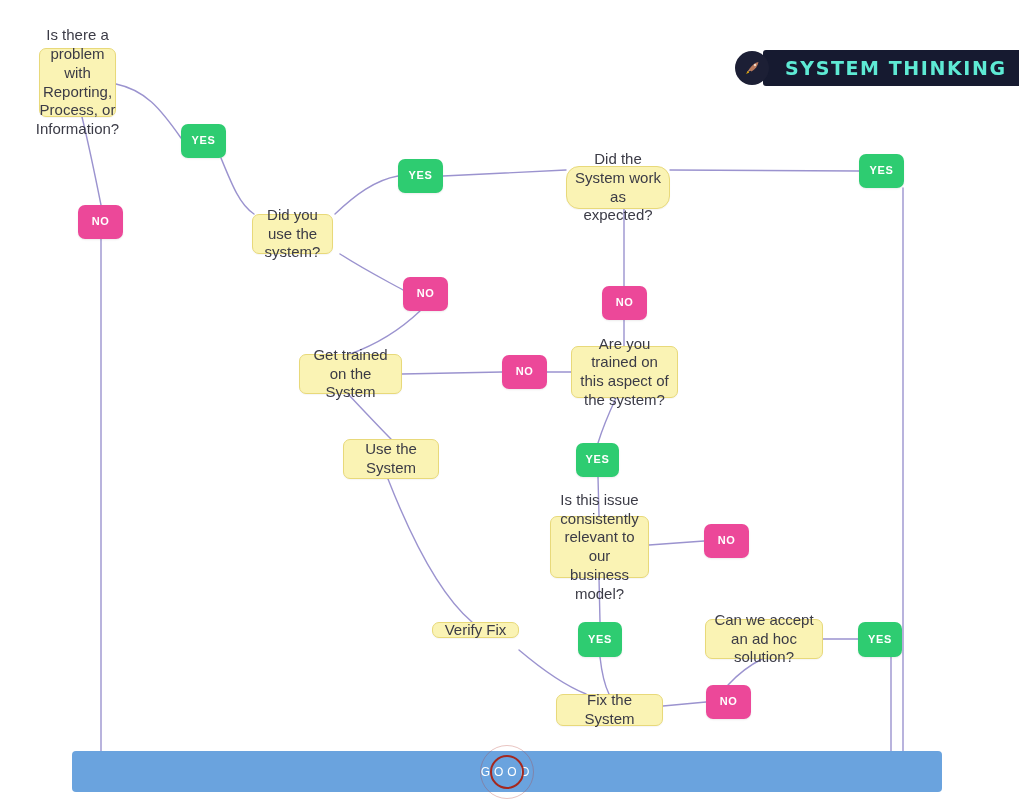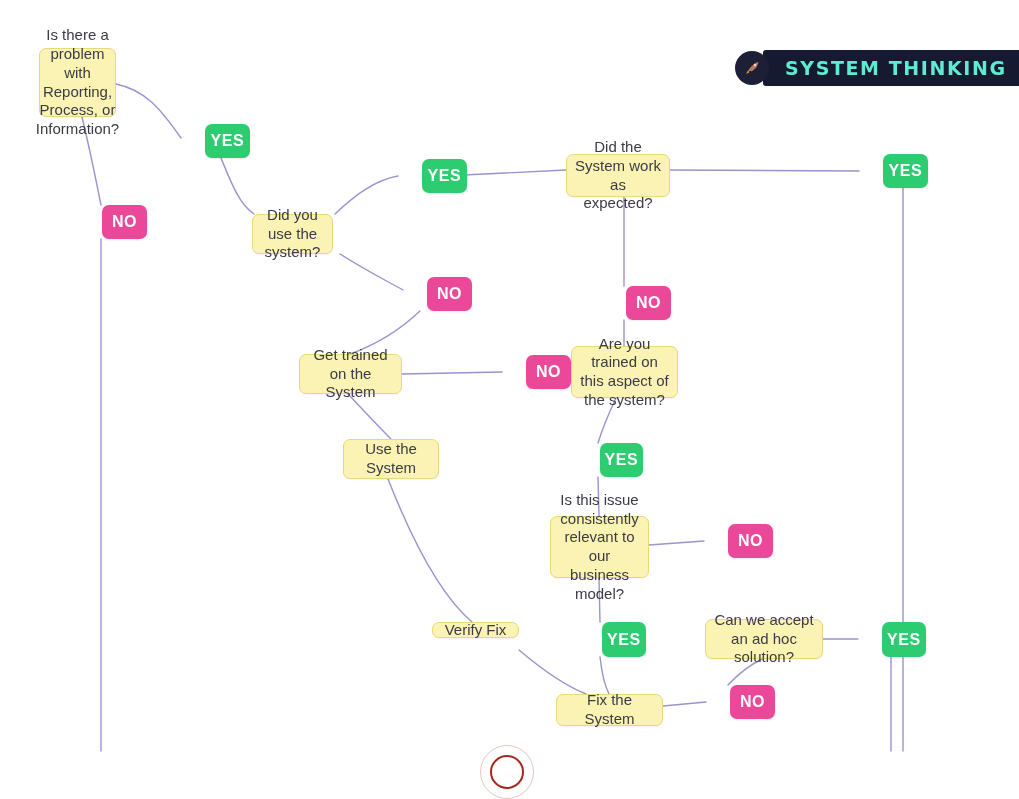--- a/index.html
+++ b/index.html
@@ -96,26 +96,25 @@
   .node.question {
     background: #faf3b4;
     border: 1px solid #e8d97a;
     color: #3b3b46;
     font-size: 15px;
     padding: 5px 8px;
     box-shadow: 0 1px 1px rgba(0,0,0,0.04);
   }
   .node.badge {
     color: #ffffff;
-    font-size: 16px;
+    font-size: 11px;
     font-weight: 700;
     letter-spacing: 0.6px;
     border-radius: 7px;
     box-shadow: 0 1px 2px rgba(0,0,0,0.08);
-    margin-left: 24px;
   }
   .node.badge.yes { background: #2ecc71; }
   .node.badge.no  { background: #ec4899; }
 
   
   #good-bar {
     position: absolute;
     left: 72px;
     top: 751px;
     width: 870px;
@@ -220,21 +219,21 @@
       </div>
       <div class="node question" style="left: 252px; top: 214px; width: 81px; height: 40px; text-align: center;">
         <span>Did you use the system?</span>
       </div>
       <div class="node badge yes" style="left: 398px; top: 159px; width: 45px; height: 34px;">
         <span>YES</span>
       </div>
       <div class="node badge no" style="left: 403px; top: 277px; width: 45px; height: 34px;">
         <span>NO</span>
       </div>
-      <div class="node question" style="left: 566px; top: 154px; width: 104px; height: 43px;">
+      <div class="node question" style="left: 566px; top: 166px; width: 104px; height: 43px; border-radius: 13px;">
         <span>Did the System work as expected?</span>
       </div>
       <div class="node badge yes" style="left: 859px; top: 154px; width: 45px; height: 34px;">
         <span>YES</span>
       </div>
       <div class="node badge no" style="left: 602px; top: 286px; width: 45px; height: 34px;">
         <span>NO</span>
       </div>
       <div class="node question" style="left: 299px; top: 354px; width: 103px; height: 40px;">
         <span>Get trained on the System</span>
@@ -270,19 +269,22 @@
         <span>YES</span>
       </div>
       <div class="node question" style="left: 556px; top: 694px; width: 107px; height: 32px;">
         <span>Fix the System</span>
       </div>
       <div class="node badge no" style="left: 706px; top: 685px; width: 45px; height: 34px;">
         <span>NO</span>
       </div>
     </div>
 
+  <div id="good-bar">
+    <span id="good-label">GOOD</span>
+  </div>
 
   <div id="click-ring" style="left: 480px; top: 745px;">
     <div class="halo"></div>
     <div class="core"></div>
   </div>
 
 </div>
 
 </body></html>

